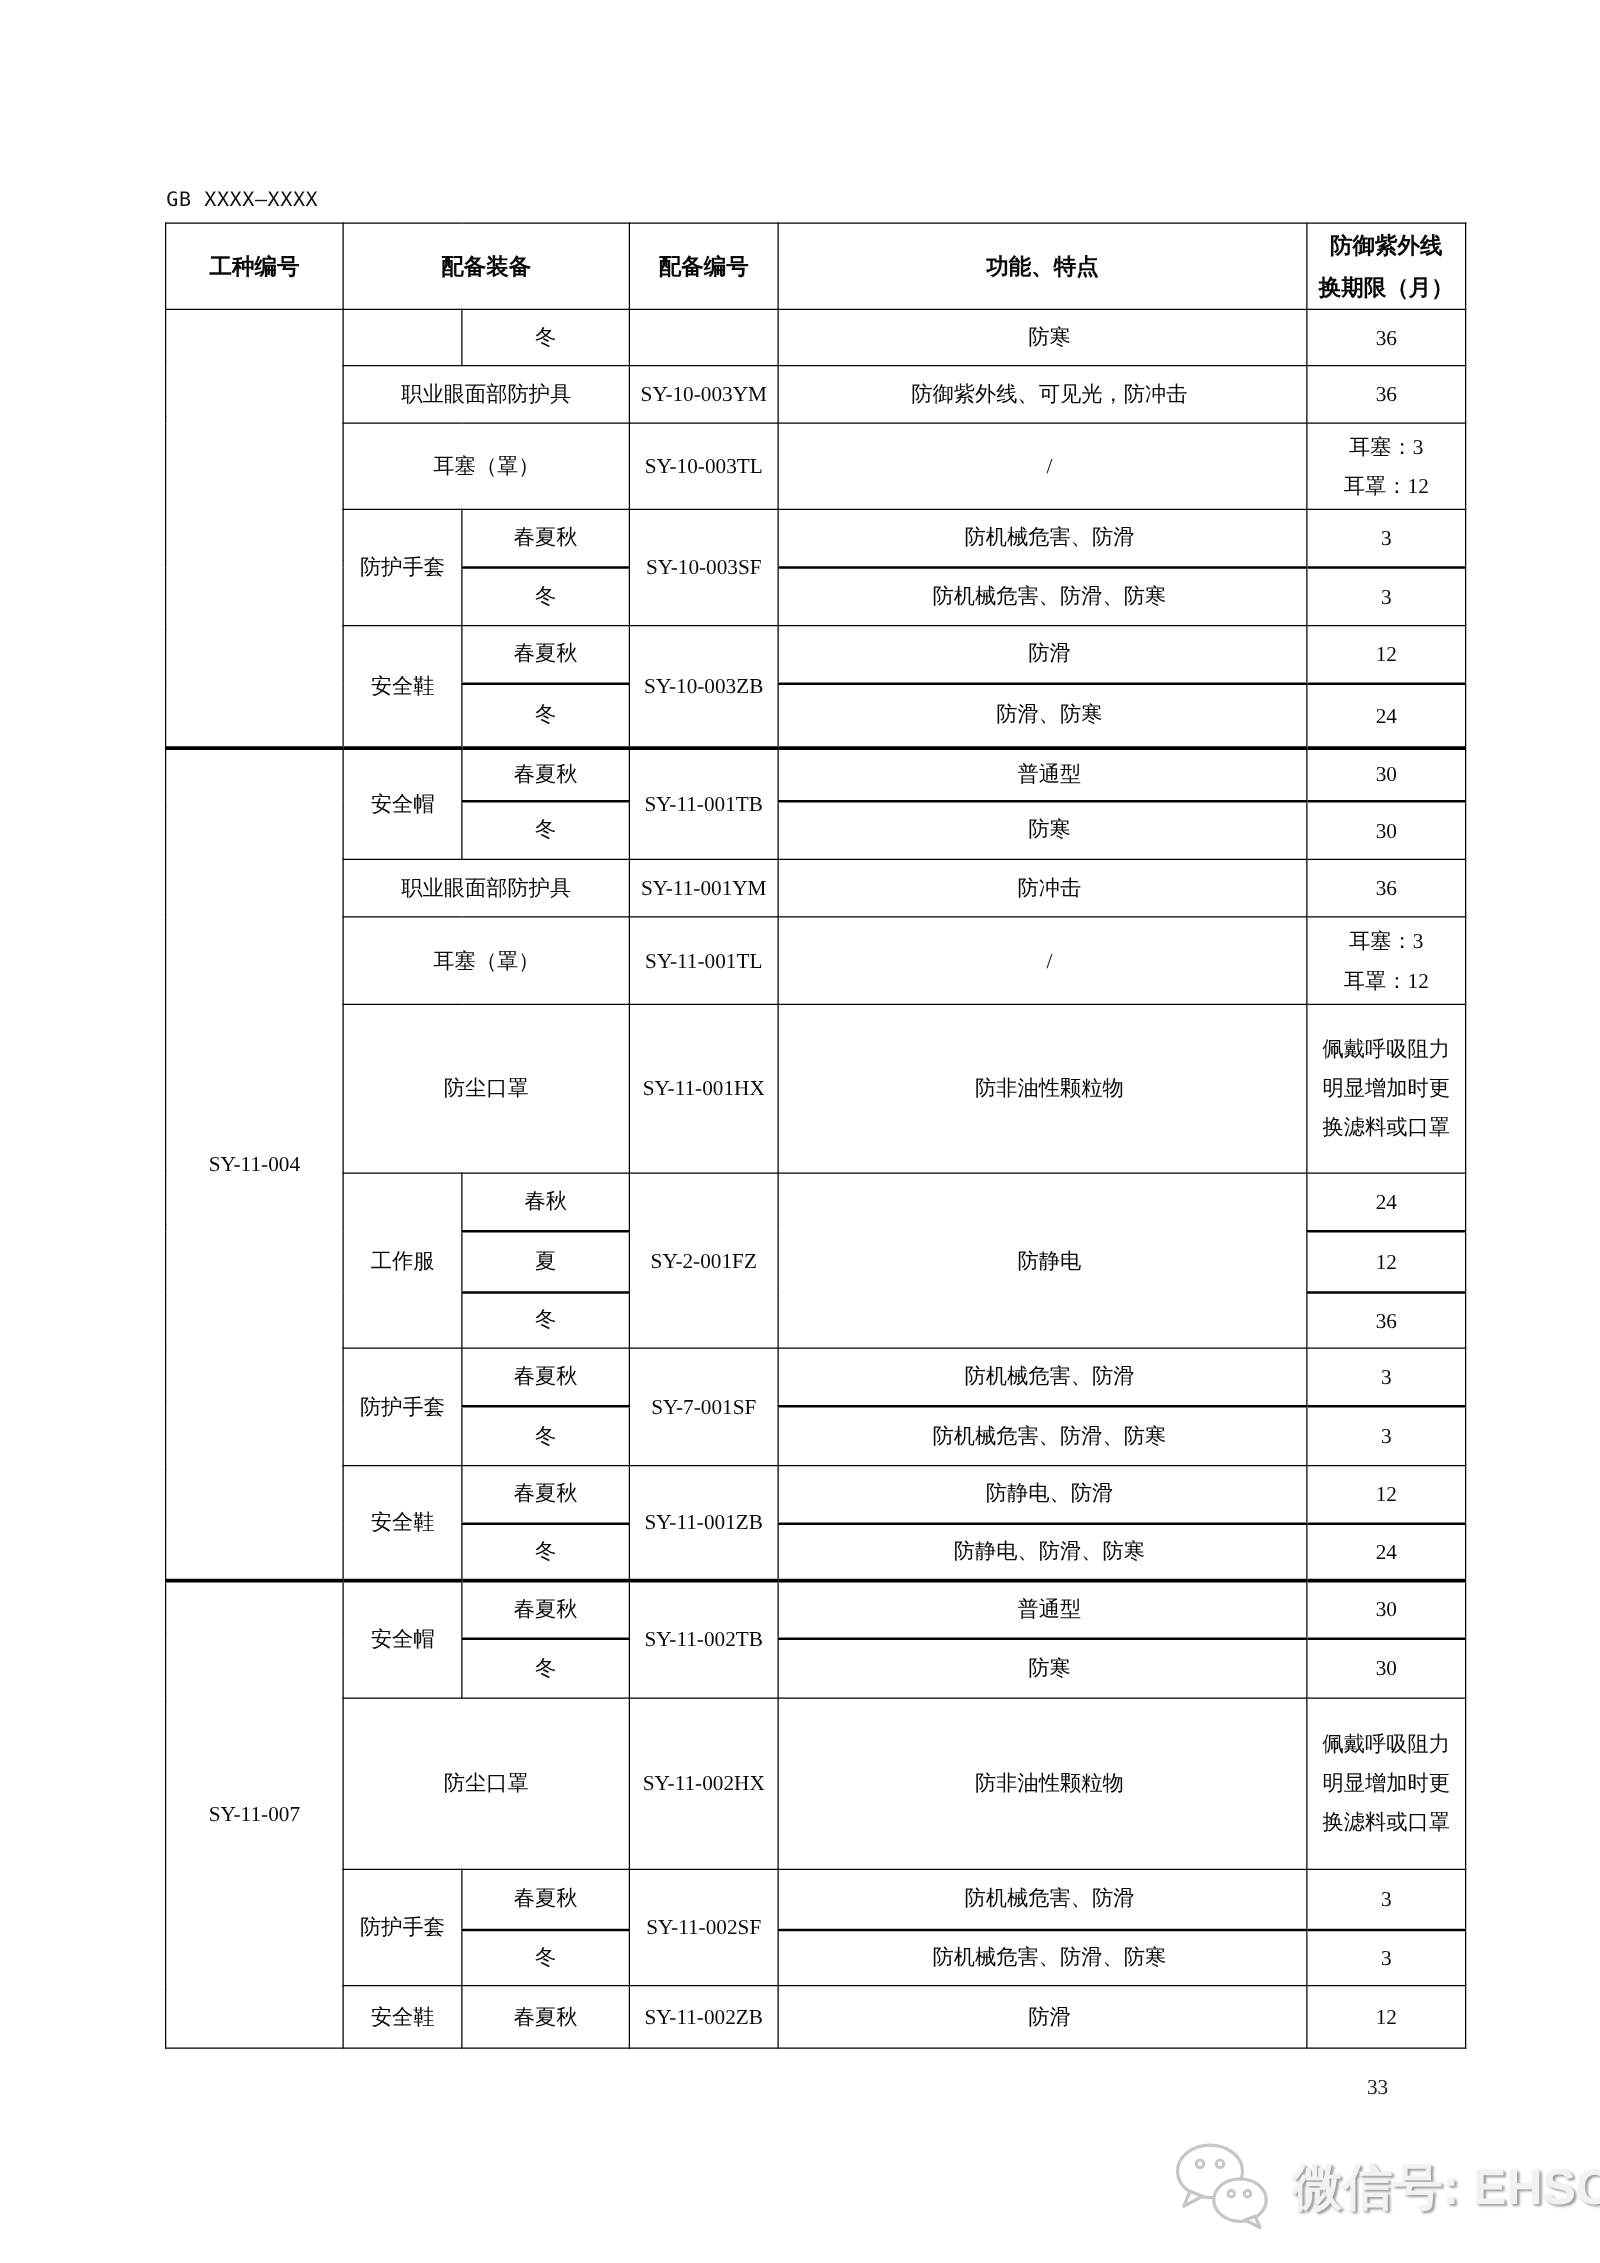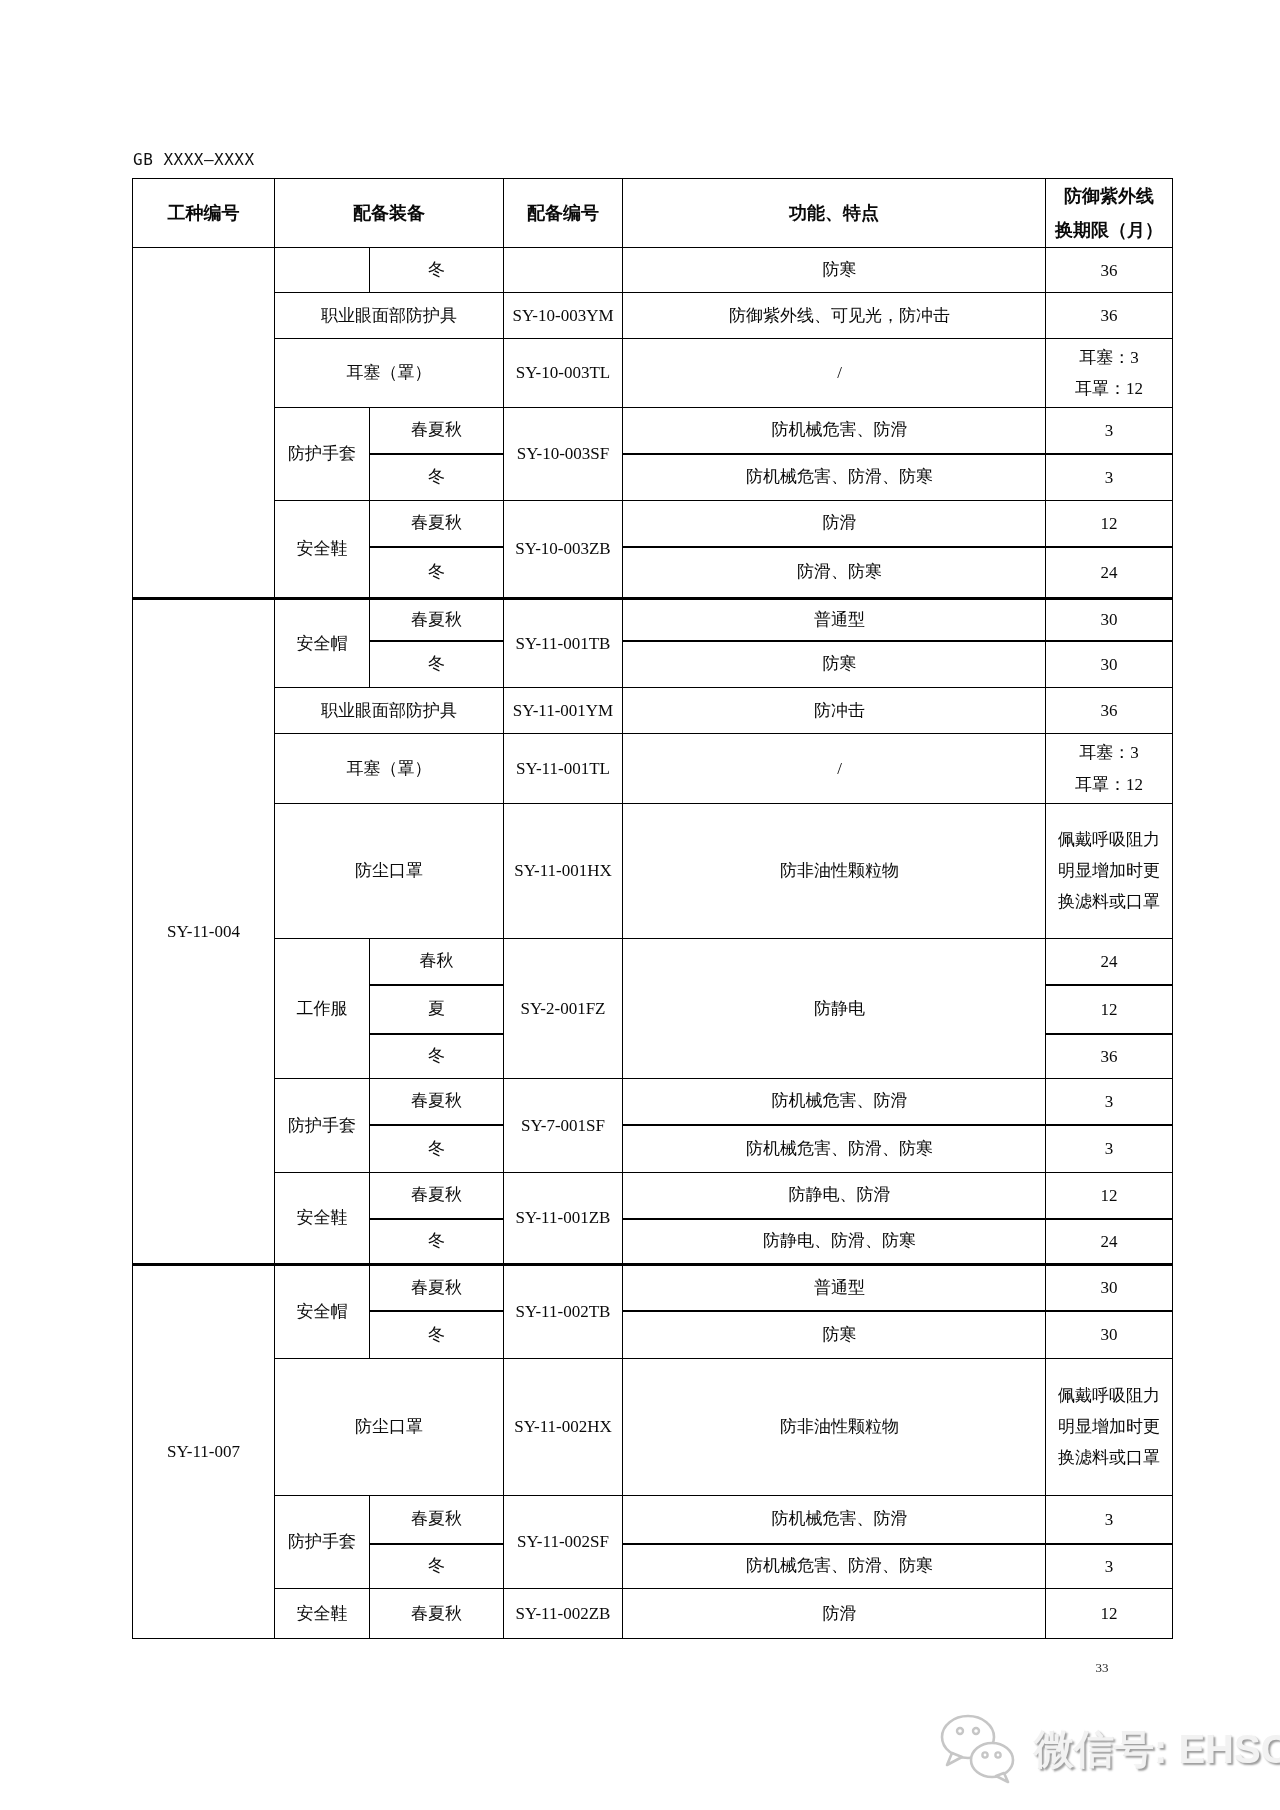--- a/index.html
+++ b/index.html
@@ -25,21 +25,21 @@
   }
   .ppe th{font-weight:bold;font-size:18px;}
   .ppe .th-period{white-space:pre-line;line-height:1.9;}
   .ppe td.func{text-align:center;padding-left:13px;}
   .ppe td.period{white-space:pre-line;line-height:1.85;margin-left:32px;}
   .ppe td.period-long{white-space:normal;line-height:1.8;padding:4px 7px;}
   .ppe td.bt2{border-top:2.6px solid #000;}
   .ppe tr.sec-start td{border-top:3px solid #000;}
   .page-num{
     position:absolute;left:1072px;top:1660px;width:60px;
-    font-size:13px;text-align:center;color:#222;
+    font-size:17px;text-align:center;color:#222;
   }
   .watermark{
     position:absolute;left:938px;top:1712px;
     display:flex;align-items:center;gap:14px;
   }
   .wm-text{
     font-family:"Liberation Sans","DejaVu Sans",sans-serif;
     font-size:40px;font-weight:bold;color:#f2f2f2;
     text-shadow:2px 2px 2px #9d9d9d, -1px -1px 0 #ffffff, 0 0 1px #c9c9c9;
     white-space:nowrap;

